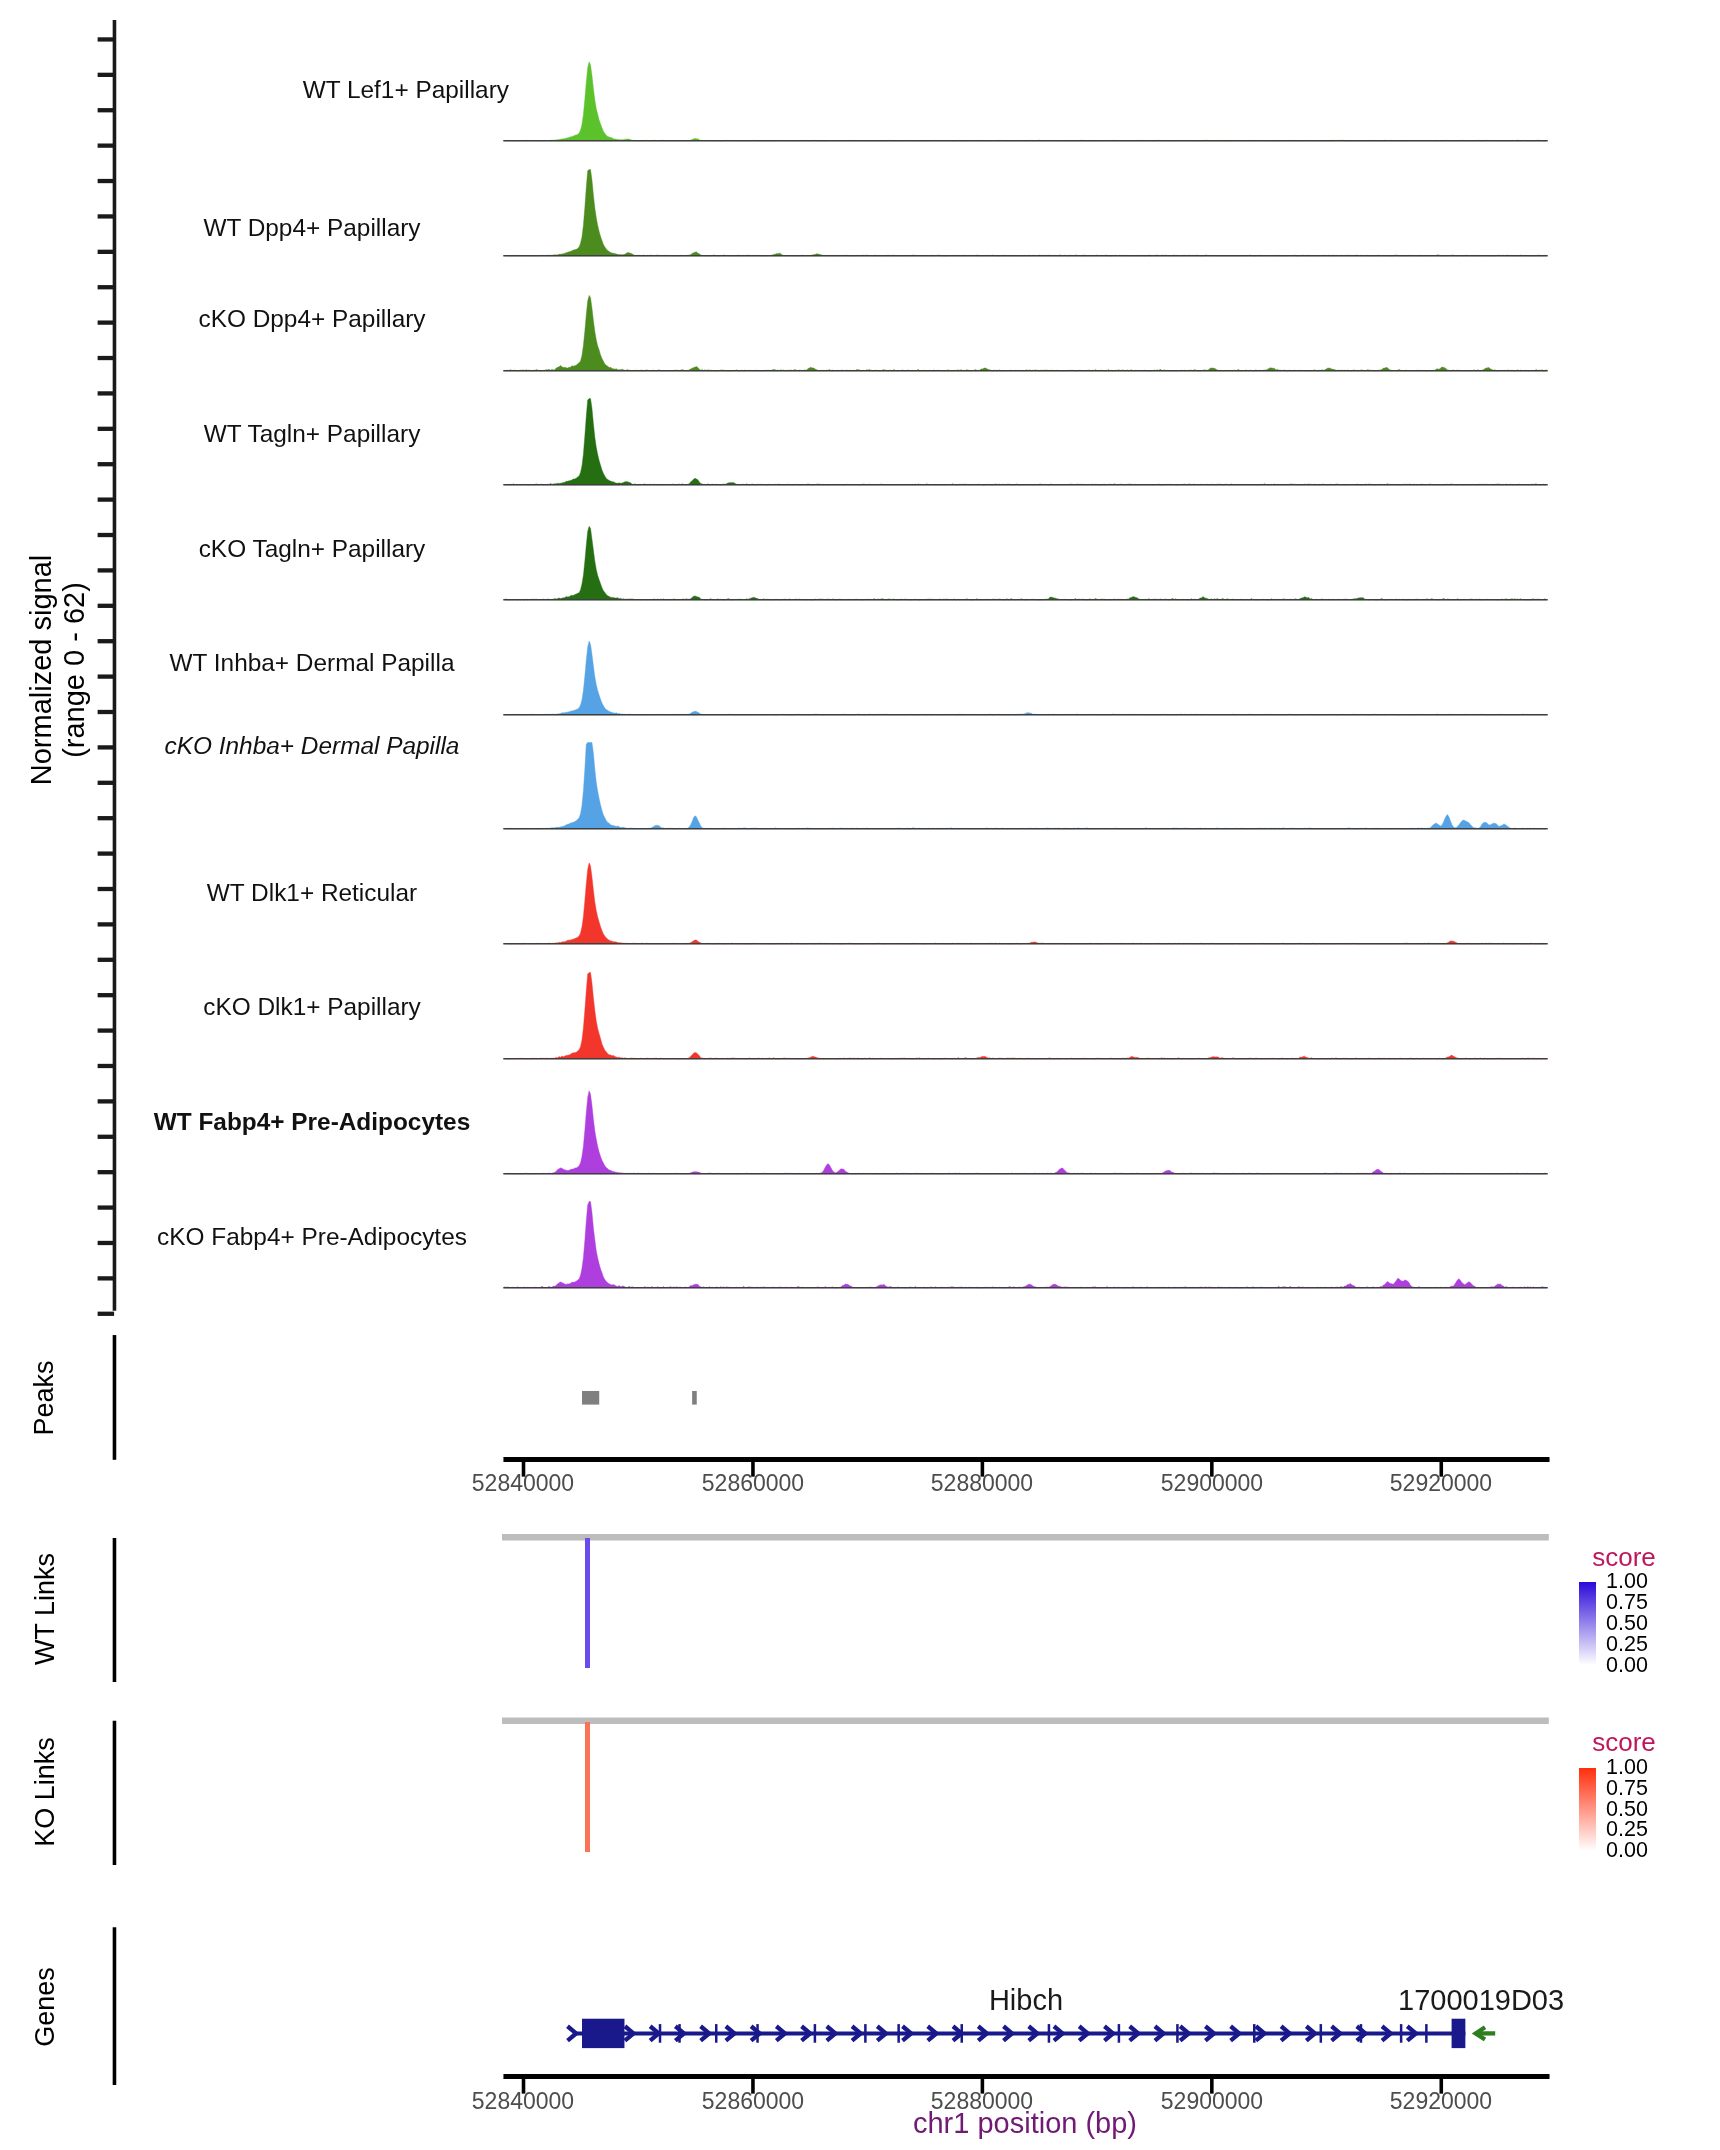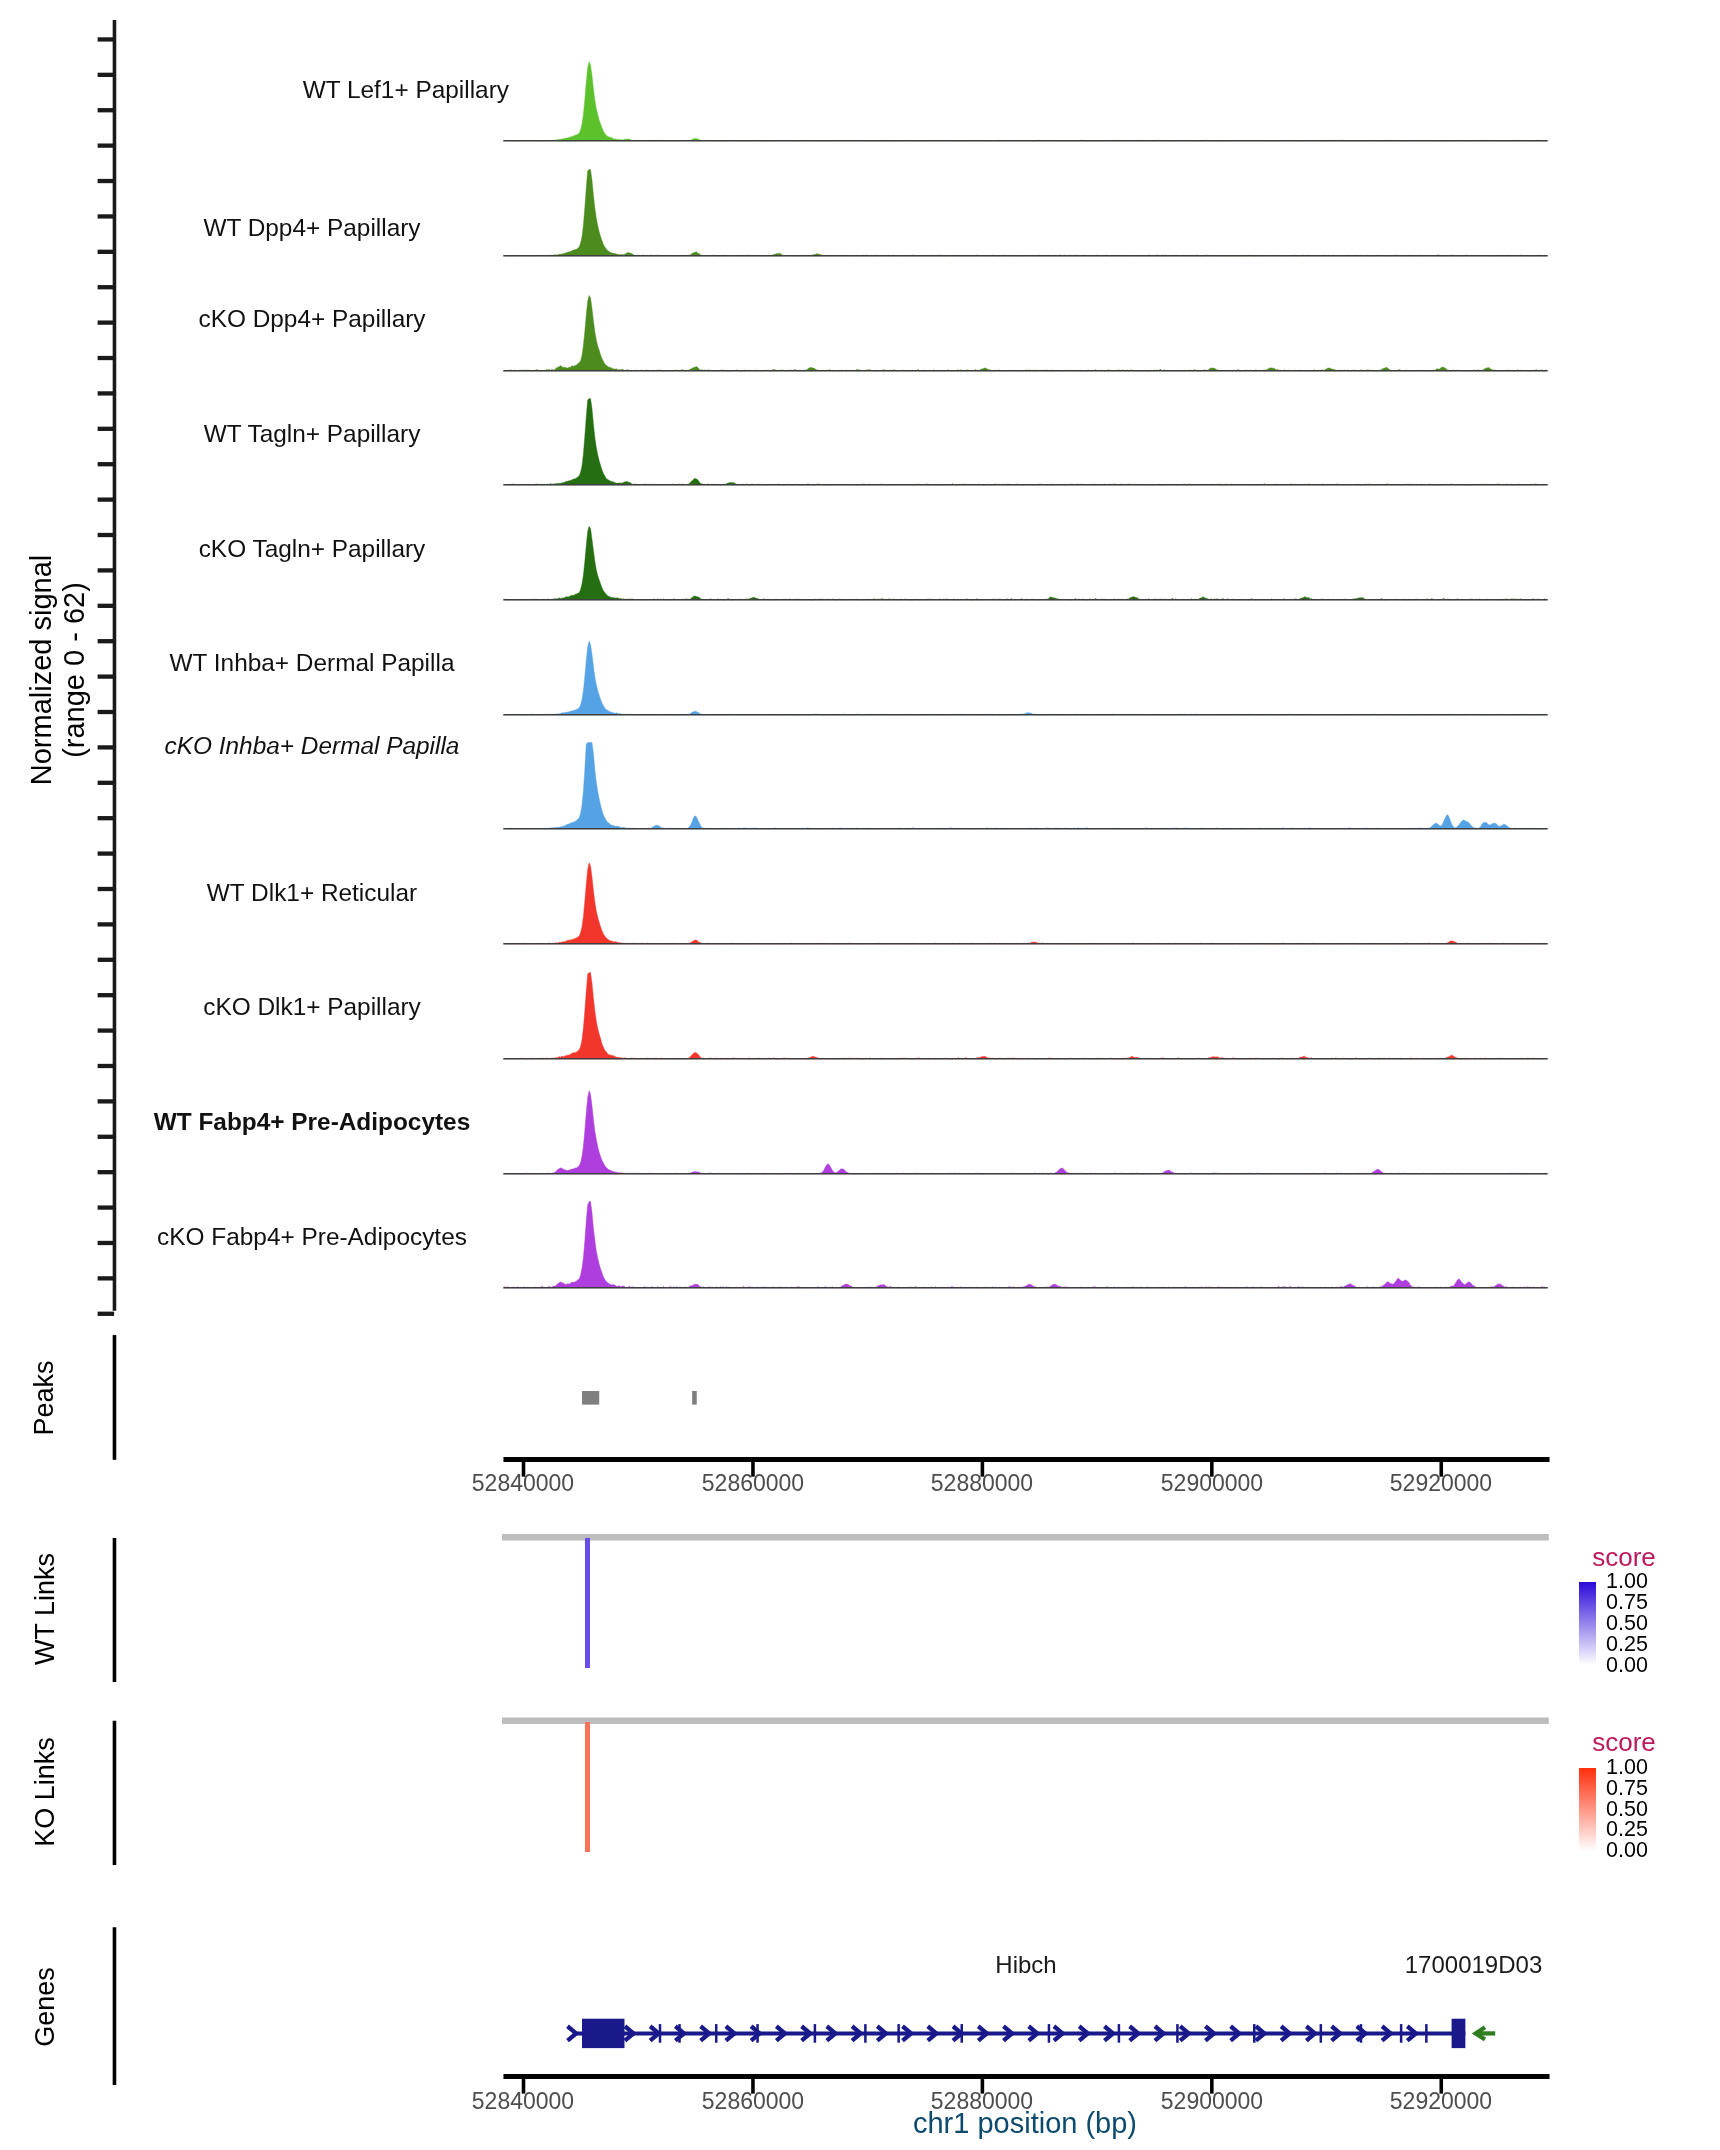--- a/index.html
+++ b/index.html
@@ -15,23 +15,23 @@
   .sec-label{font-size:27px;}
   .tick-label{position:absolute;width:122px;height:27px;line-height:27px;text-align:center;
               font-size:23px;color:#4D4D4D;}
   .legend-title{position:absolute;left:1570px;width:108px;height:32px;line-height:32px;
                 text-align:center;font-size:26px;color:#be185d;}
   .legend-bar{position:absolute;left:1579px;width:17px;height:83px;}
   .legend-tick{position:absolute;left:1606px;width:86px;height:21.5px;line-height:21.5px;
                text-align:left;font-size:21.5px;color:#000;}
   .link-line{position:absolute;width:5px;height:130px;}
   .gene-label{position:absolute;height:26px;line-height:26px;text-align:center;
-              font-size:24px;color:#1a1a1a;}
+              font-size:29px;color:#1a1a1a;margin-top:35px;}
   .xlabel{position:absolute;left:810px;top:2106px;width:430px;height:34px;line-height:34px;
-          text-align:center;font-size:29px;color:#0c4a6e;}
+          text-align:center;font-size:29px;color:#701a75;}
 </style>
 </head>
 <body>
 
 <div id="root">
 
   <svg id="overlay" class="abs" style="left:0;top:0;" width="1721" height="2151" viewBox="0 0 2400 3000">
       <line x1="159.5" y1="28" x2="159.5" y2="1828" stroke="#1a1a1a" stroke-width="5"></line>
       <line x1="136" y1="55" x2="159" y2="55" stroke="#1a1a1a" stroke-width="6"></line>
       <line x1="136" y1="104.37" x2="159" y2="104.37" stroke="#1a1a1a" stroke-width="6"></line>

